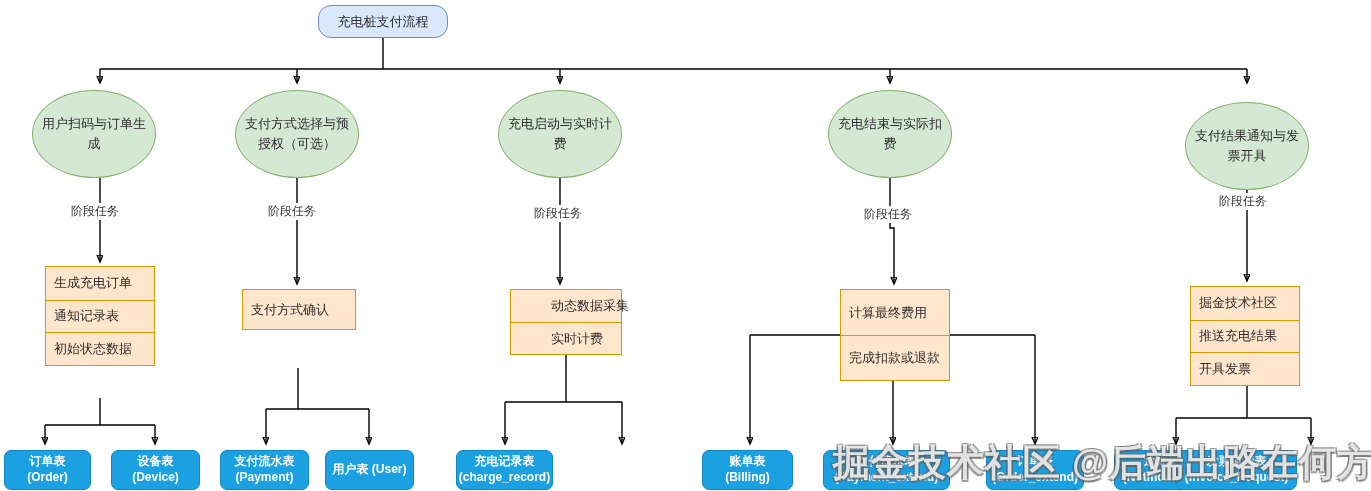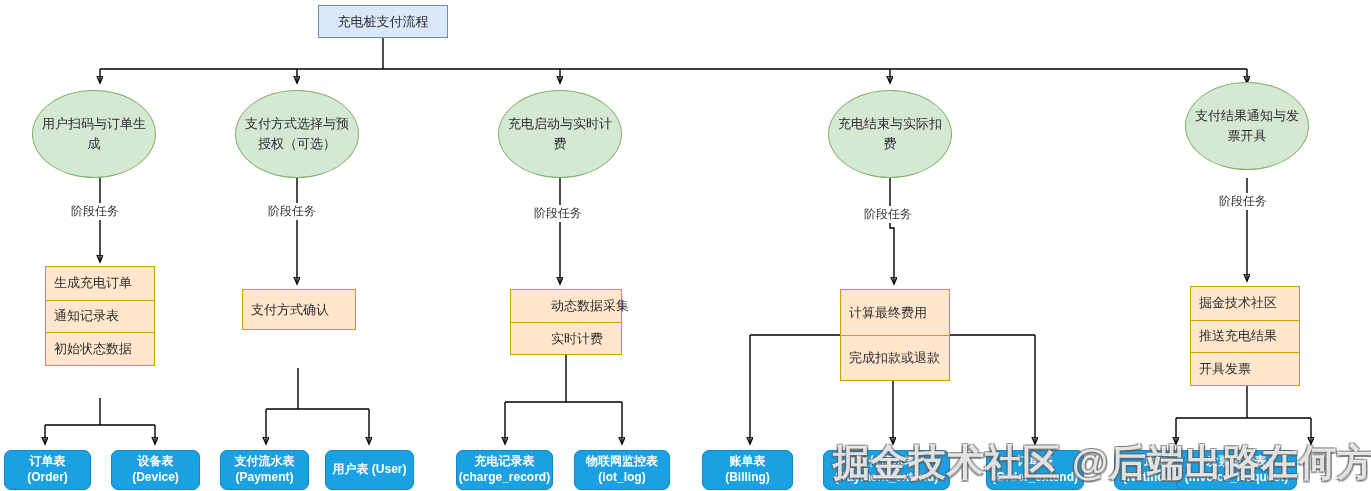--- a/index.html
+++ b/index.html
@@ -14,21 +14,21 @@
   body{
     width:1371px;height:491px;position:relative;overflow:hidden;
     font-family:"Liberation Sans","DejaVu Sans",sans-serif;color:var(--text-color);
   }
   .canvas{position:absolute;inset:0;}
   svg.edges{position:absolute;left:0;top:0;z-index:1;}
   svg.edges path{stroke:var(--line-color);stroke-width:1.4;fill:none;}
   .node{position:absolute;z-index:2;display:flex;align-items:center;justify-content:center;text-align:center;}
   .root{
     background:var(--root-fill);border:1.5px solid var(--root-border);
-    border-radius:0;font-size:13px;
+    border-radius:13px;font-size:13px;
   }
   .ellipse{
     background:var(--stage-fill);border:1.5px solid var(--stage-border);
     border-radius:50%;font-size:13px;line-height:1.55;padding:0 5px;
   }
   .edge-label{
     position:absolute;z-index:3;transform:translateX(-50%);
     background:#ffffff;padding:0 2px;font-size:12px;white-space:nowrap;color:#333;
   }
   .stack{
@@ -112,21 +112,21 @@
     <path d="M1176 418 V443" marker-end="url(#arr)"></path>
     <path d="M1311 418 V443" marker-end="url(#arr)"></path>
   </svg>
 
   <div class="node root" style="left:318px;top:5px;width:130px;height:33px">充电桩支付流程</div>
 
   <div class="node ellipse" style="left:32px;top:90px;width:124px;height:88px">用户扫码与订单生成</div>
   <div class="node ellipse" style="left:235px;top:90px;width:124px;height:88px">支付方式选择与预授权（可选）</div>
   <div class="node ellipse" style="left:498px;top:90px;width:124px;height:88px">充电启动与实时计费</div>
   <div class="node ellipse" style="left:828px;top:90px;width:124px;height:88px">充电结束与实际扣费</div>
-  <div class="node ellipse" style="left:1185px;top:82px;width:124px;height:88px">支付结果通知与发票开具</div>
+  <div class="node ellipse" style="left:1185px;top:102px;width:124px;height:88px">支付结果通知与发票开具</div>
 
   <div class="edge-label" style="left:95px;top:203px">阶段任务</div>
   <div class="edge-label" style="left:292px;top:203px">阶段任务</div>
   <div class="edge-label" style="left:558px;top:205px">阶段任务</div>
   <div class="edge-label" style="left:888px;top:206px">阶段任务</div>
   <div class="edge-label" style="left:1243px;top:193px">阶段任务</div>
 
   <div class="stack s1" style="left:45px;top:266px;width:110px">
     <div class="task-row">生成充电订单</div>
     <div class="task-row">通知记录表</div>
@@ -161,24 +161,20 @@
     <div>支付流水表</div>
     <div>(Payment)</div>
   </div>
   <div class="table" style="left:325px;width:89px">
     <div>用户表 (User)</div>
   </div>
   <div class="table" style="left:456px;width:97px">
     <div>充电记录表</div>
     <div>(charge_record)</div>
   </div>
-  <div class="table" style="left:574px;width:96px">
-    <div>物联网监控表</div>
-    <div>(iot_log)</div>
-  </div>
   <div class="table" style="left:702px;width:91px">
     <div>账单表</div>
     <div>(Billing)</div>
   </div>
   <div class="table" style="left:823px;width:127px">
     <div>支付流水表</div>
     <div>(Payment_extend)</div>
   </div>
   <div class="table" style="left:986px;width:98px">
     <div>订单表</div>

